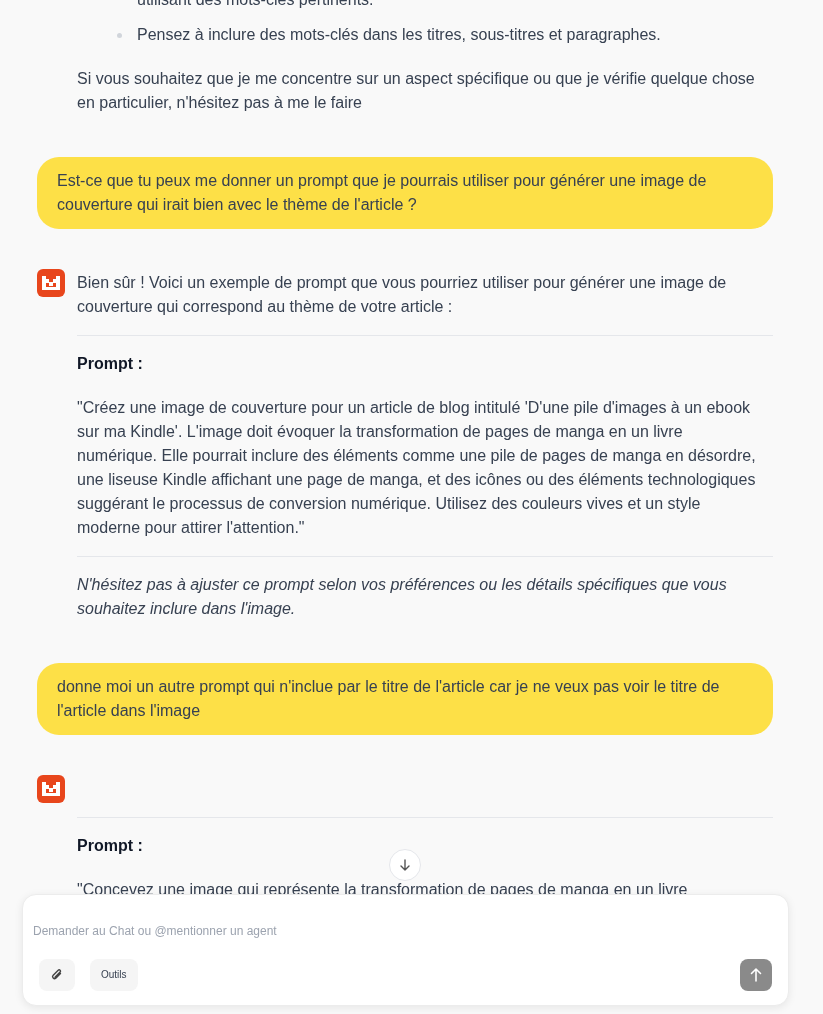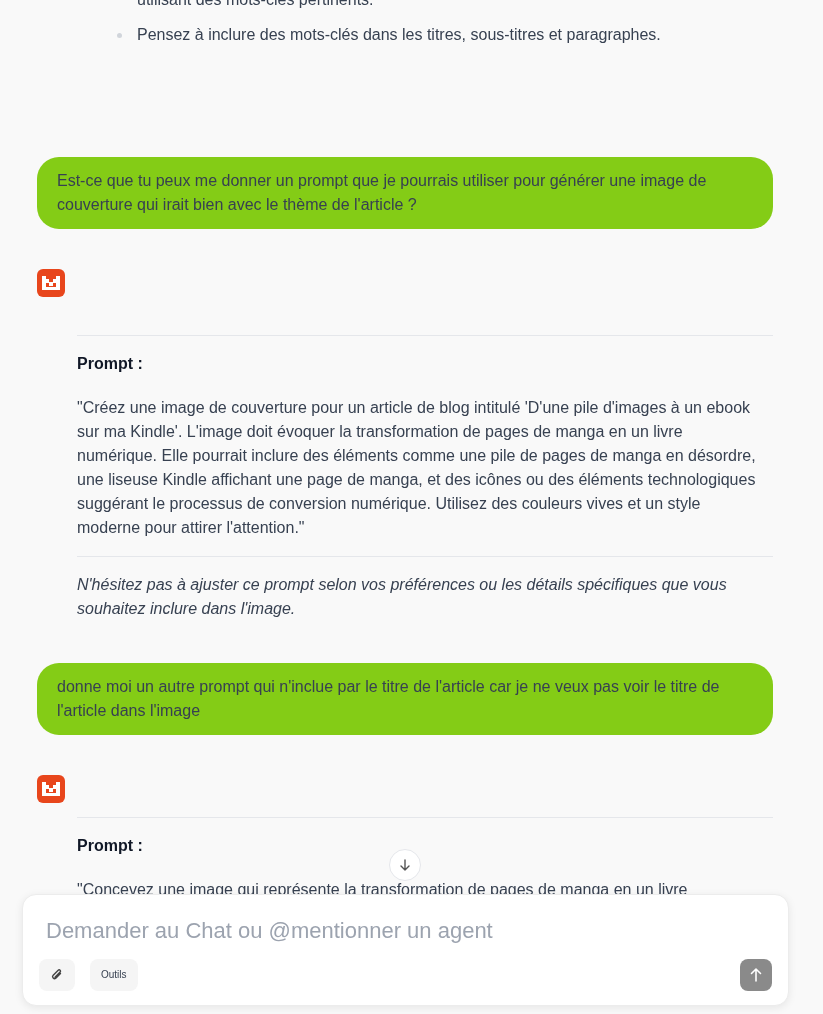--- a/index.html
+++ b/index.html
@@ -19,21 +19,21 @@
   .bullet-list li { position: relative; padding-left: 60px; }
   .bullet-list li::before {
     content: ""; position: absolute; left: 40px; top: 10px; width: 5px; height: 5px;
     border-radius: 50%; background: #d1d5db;
   }
 
   .para { position: absolute; left: 77px; width: 690px; }
 
   .user-bubble {
     position: absolute; left: 37px; width: 736px;
-    background: #84cc16; border-radius: 22px;
+    background: #fde047; border-radius: 22px;
     padding: 12px 20px;
   }
 
   .assistant-avatar {
     position: absolute; left: 37px; width: 28px; height: 28px;
     border-radius: 6px; background: #e8461c;
     display: flex; align-items: center; justify-content: center;
   }
   .divider { position: absolute; left: 77px; width: 696px; height: 1px; background: #e5e7eb; }
   .bold { font-weight: 700; color: #111827; }
@@ -43,23 +43,23 @@
     border-radius: 50%; background: #ffffff; border: 1px solid #e5e7eb;
     display: flex; align-items: center; justify-content: center; cursor: pointer;
   }
 
   .composer {
     position: absolute; left: 22px; top: 894px; width: 767px; height: 112px;
     background: #ffffff; border: 1px solid #ececec; border-radius: 14px;
     box-shadow: 0 2px 8px rgba(0,0,0,0.08);
   }
   .composer-input {
-    position: absolute; left: 23px; top: 24px; width: 700px; height: 24px;
+    position: absolute; left: 10px; top: 24px; width: 700px; height: 24px;
     border: none; outline: none; background: transparent;
-    font-family: "Liberation Sans", "DejaVu Sans", sans-serif; font-size: 22px; color: #374151;
+    font-family: "Liberation Sans", "DejaVu Sans", sans-serif; font-size: 12px; color: #374151;
   }
   .composer-input::placeholder { color: #9ca3af; }
   .attach-btn {
     position: absolute; left: 16px; top: 64px; width: 36px; height: 32px;
     border-radius: 8px; background: #f5f5f5; display: flex; align-items: center; justify-content: center; cursor: pointer;
   }
   .tools-btn {
     position: absolute; left: 67px; top: 64px; height: 32px; padding: 0 11px;
     border-radius: 8px; background: #f5f5f5; font-size: 10px; line-height: 32px; color: #374151; cursor: pointer;
   }
@@ -70,35 +70,37 @@
 </style>
 </head>
 <body>
 
 <div class="viewport">
 
   <div class="cut-line">utilisant des mots-clés pertinents.</div>
   <ul class="bullet-list">
     <li>Pensez à inclure des mots-clés dans les titres, sous-titres et paragraphes.</li>
   </ul>
+  <div class="para" style="top:67px;">Si vous souhaitez que je me concentre sur un aspect spécifique ou que je vérifie quelque chose en particulier, n'hésitez pas à me le faire</div>
 
   <div class="user-bubble" style="top:157px;">
     <div>Est-ce que tu peux me donner un prompt que je pourrais utiliser pour générer une image de couverture qui irait bien avec le thème de l'article ?</div>
   </div>
 
   <div class="assistant-avatar" style="top:269px;">
     <svg width="18" height="14" viewBox="0 0 18 14">
       <rect x="0" y="0" width="4" height="14" fill="#fff"></rect>
       <rect x="14" y="0" width="4" height="14" fill="#fff"></rect>
       <rect x="4" y="3" width="3" height="4" fill="#fff"></rect>
       <rect x="11" y="3" width="3" height="4" fill="#fff"></rect>
       <rect x="7" y="6" width="4" height="4" fill="#fff"></rect>
       <rect x="0" y="11" width="18" height="3" fill="#fff"></rect>
     </svg>
   </div>
+  <div class="para" style="top:271px;">Bien sûr ! Voici un exemple de prompt que vous pourriez utiliser pour générer une image de couverture qui correspond au thème de votre article :</div>
   <div class="divider" style="top:335px;"></div>
   <div class="para bold" style="top:352px;">Prompt :</div>
   <div class="para" style="top:396px; width:690px;">"Créez une image de couverture pour un article de blog intitulé 'D'une pile d'images à un ebook sur ma Kindle'. L'image doit évoquer la transformation de pages de manga en un livre numérique. Elle pourrait inclure des éléments comme une pile de pages de manga en désordre, une liseuse Kindle affichant une page de manga, et des icônes ou des éléments technologiques suggérant le processus de conversion numérique. Utilisez des couleurs vives et un style moderne pour attirer l'attention."</div>
   <div class="divider" style="top:556px;"></div>
   <div class="para" style="top:573px;font-style:italic;">N'hésitez pas à ajuster ce prompt selon vos préférences ou les détails spécifiques que vous souhaitez inclure dans l'image.</div>
 
   <div class="user-bubble" style="top:663px;">
     <div>donne moi un autre prompt qui n'inclue par le titre de l'article car je ne veux pas voir le titre de l'article dans l'image</div>
   </div>
 

